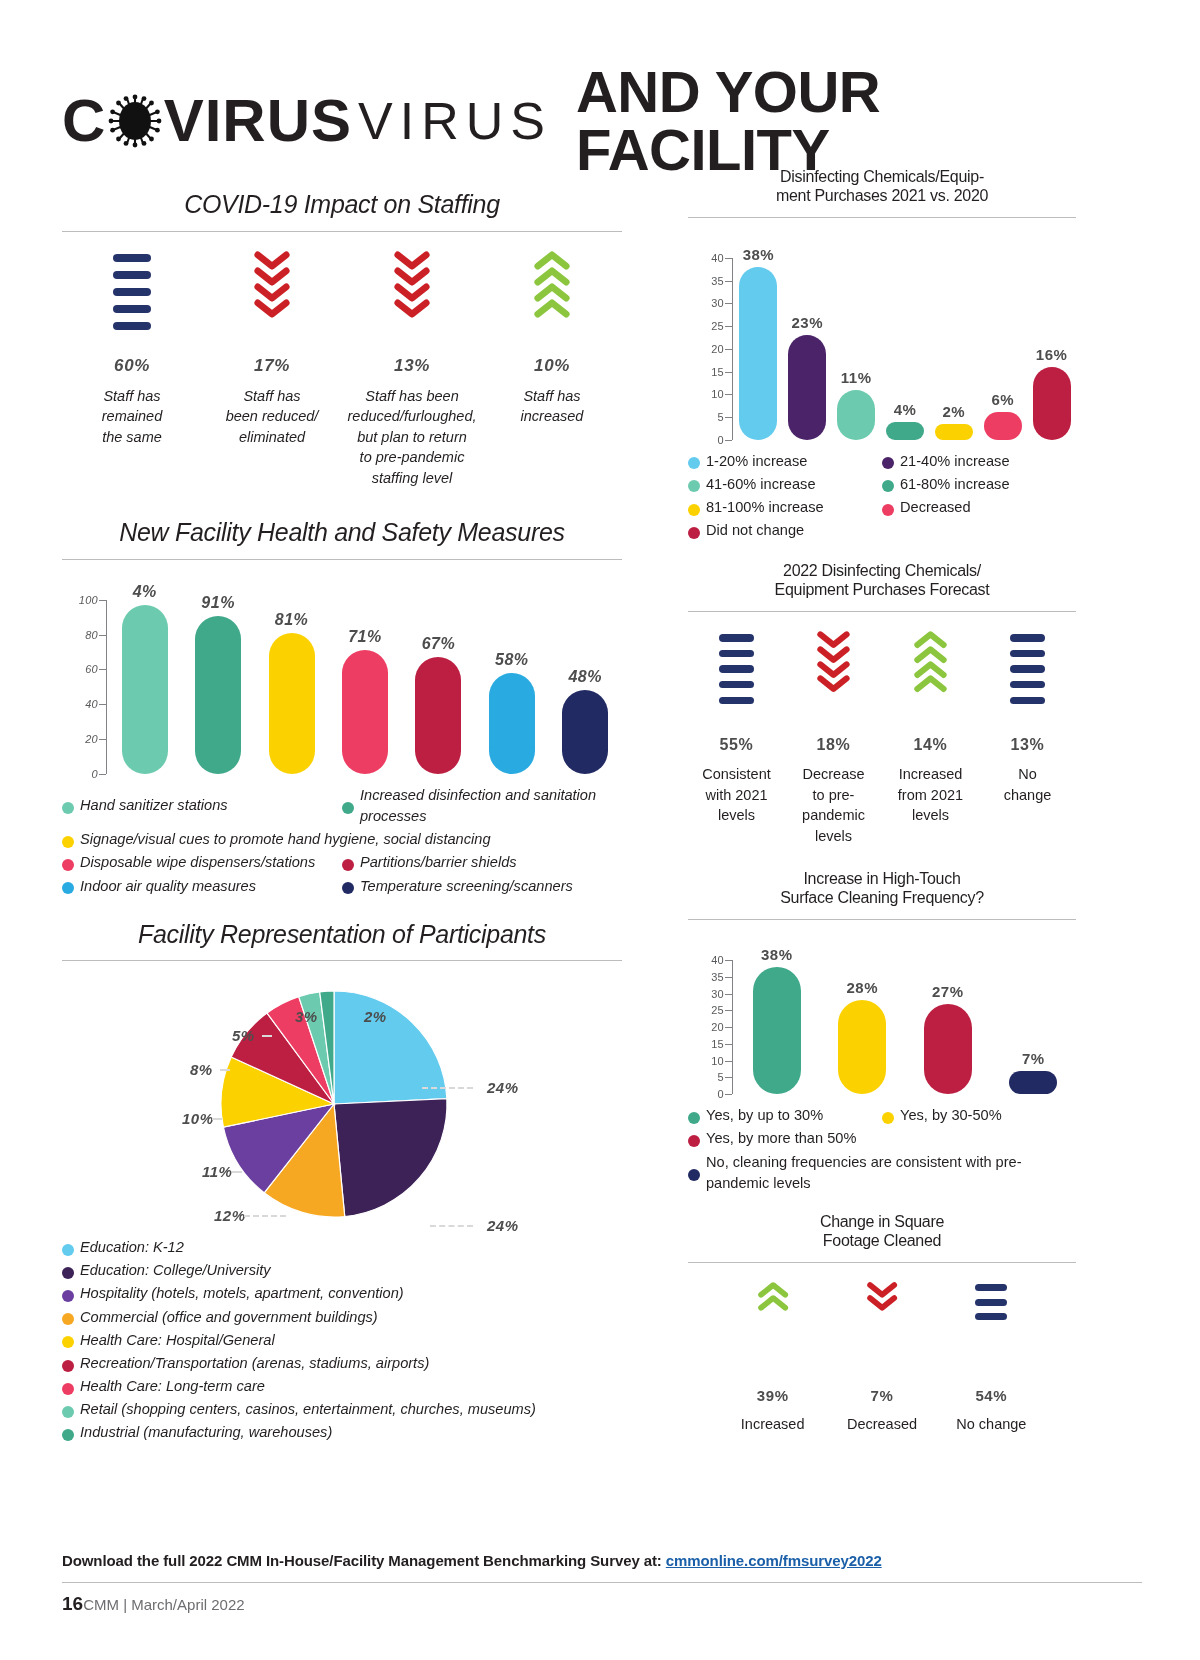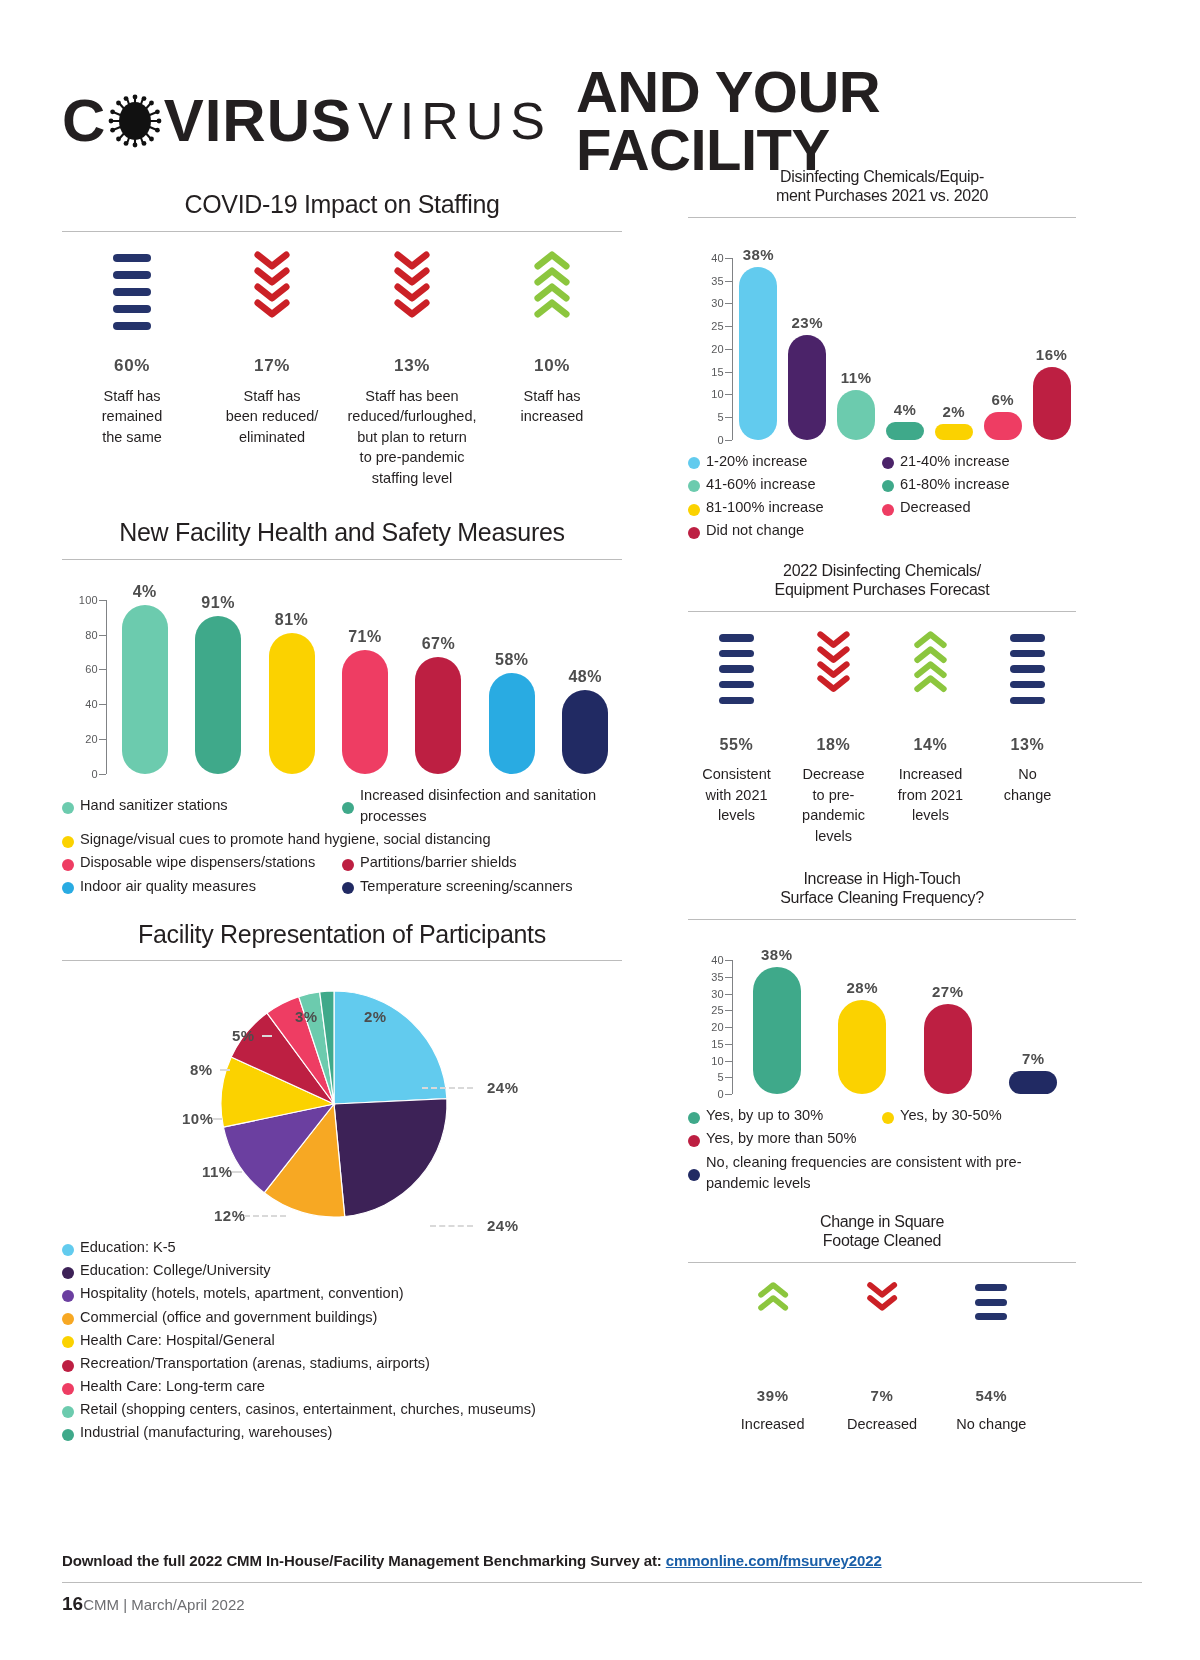--- a/index.html
+++ b/index.html
@@ -20,21 +20,21 @@
   .hd-c{font-size:60px;font-weight:700;letter-spacing:1px;line-height:1;}
   .virus-o{
     position:relative;display:inline-block;width:54px;height:54px;vertical-align:middle;
     margin:0 2px;
   }
   .virus-o svg{position:absolute;left:0;top:0;}
   .hd-thin{font-size:52px;font-weight:300;letter-spacing:7px;line-height:1;margin-left:6px;}
   .hd-bold{font-size:58px;font-weight:700;letter-spacing:-0.5px;line-height:1;margin-left:24px;}
 
   
-  .col-left{position:absolute;left:62px;top:190px;width:560px;}
+  .col-left{position:absolute;left:62px;top:190px;width:560px;font-style:italic;}
   .col-right{position:absolute;left:688px;top:168px;width:388px;}
 
   .sec-title{
     text-align:center;font-weight:400;color:#231f20;
     letter-spacing:-0.3px;line-height:1.18;
   }
   .t-lg{font-size:25px;}
   .t-md{font-size:16px;}
   .rule{border-top:1px solid #bcbcbc;margin-top:11px;}
 
@@ -348,21 +348,21 @@
             <div class="leader" style="left: 158px; top: 102px; width: 10px;"></div>
             <span style="left: 170px; top: 60px;">5%</span>
             <div class="leader" style="left: 200px; top: 68px; width: 10px;"></div>
             <span style="left: 233px; top: 41px;">3%</span>
             <span style="left: 302px; top: 41px;">2%</span>
           </div>
       </div>
       <div class="legend" id="legend-pie" style="flex-direction:column;margin-top:4px;">
           <div class="lg-item lg-w-full">
             <span class="dot" style="background: rgb(98, 203, 238);"></span>
-            <span>Education: K-5</span>
+            <span>Education: K-12</span>
           </div>
           <div class="lg-item lg-w-full">
             <span class="dot" style="background: rgb(61, 34, 87);"></span>
             <span>Education: College/University</span>
           </div>
           <div class="lg-item lg-w-full">
             <span class="dot" style="background: rgb(107, 63, 160);"></span>
             <span>Hospitality (hotels, motels, apartment, convention)</span>
           </div>
           <div class="lg-item lg-w-full">

